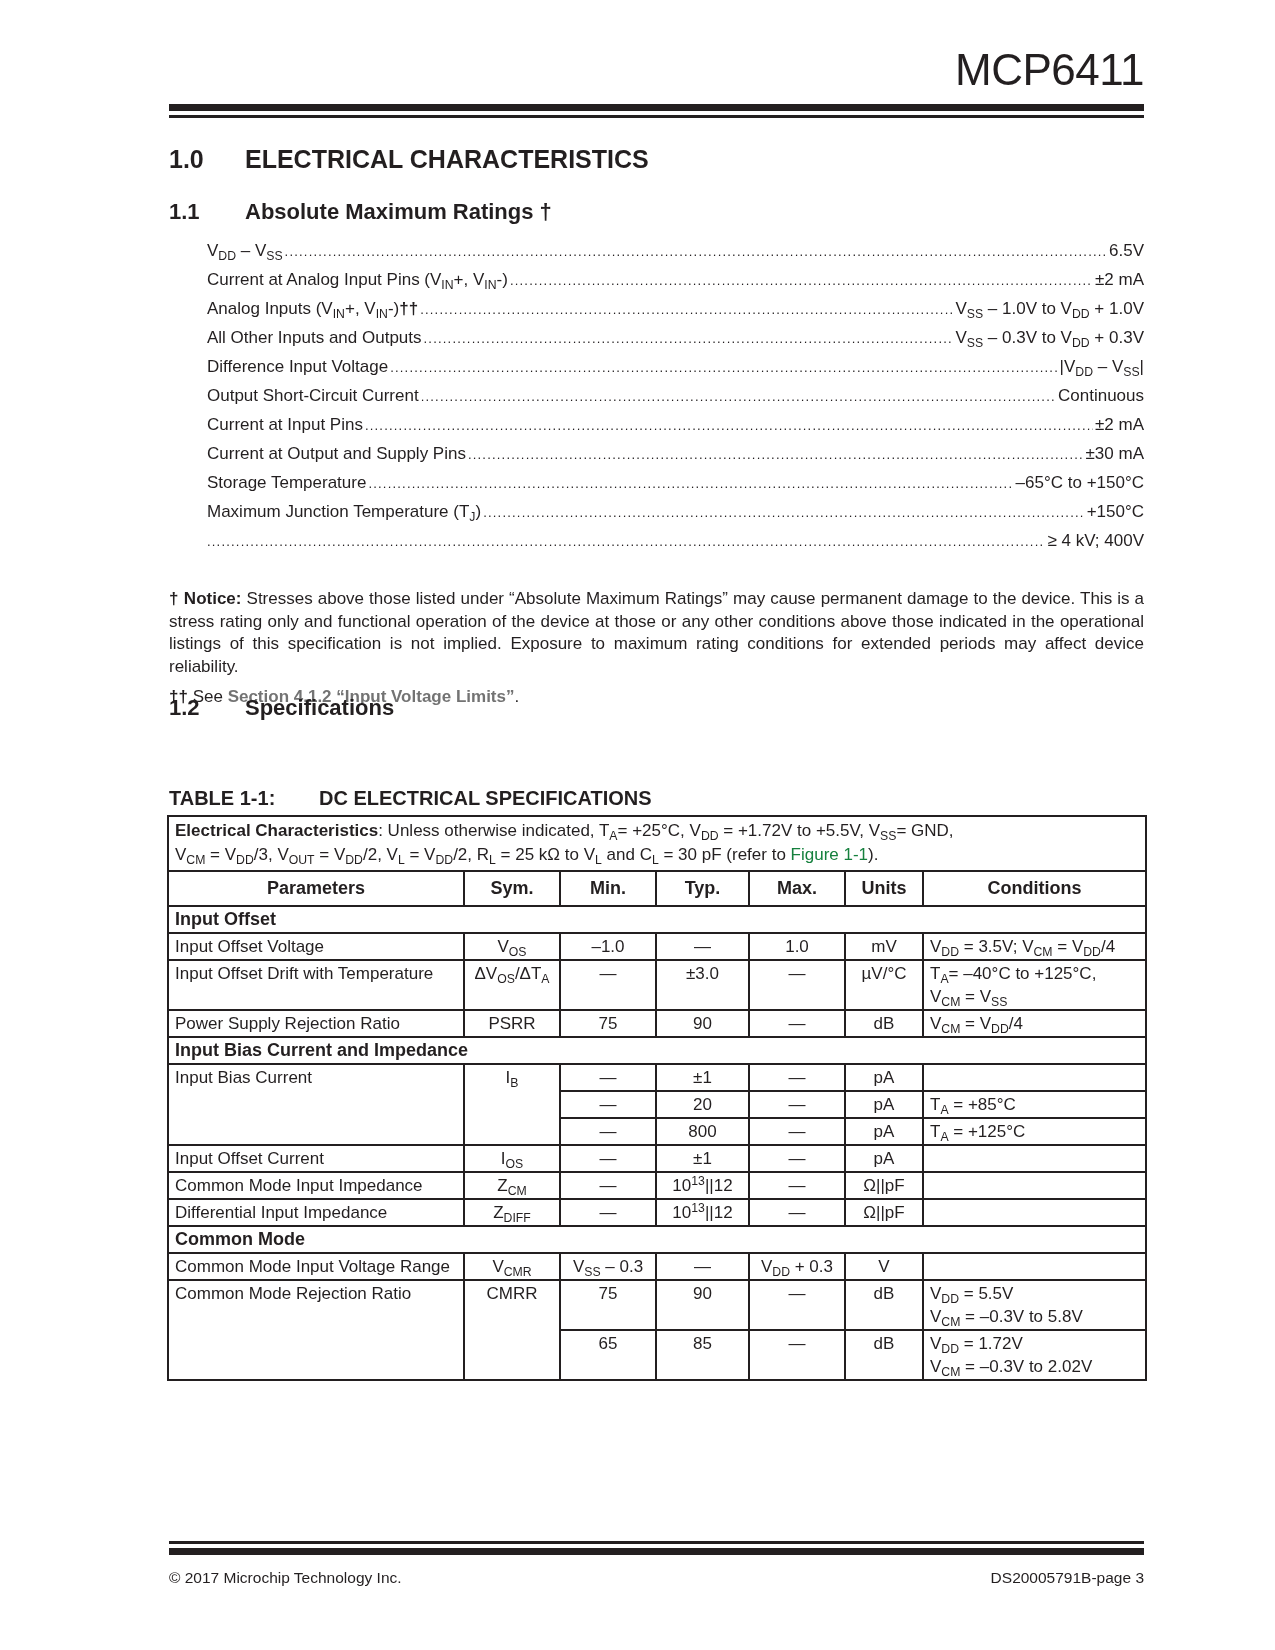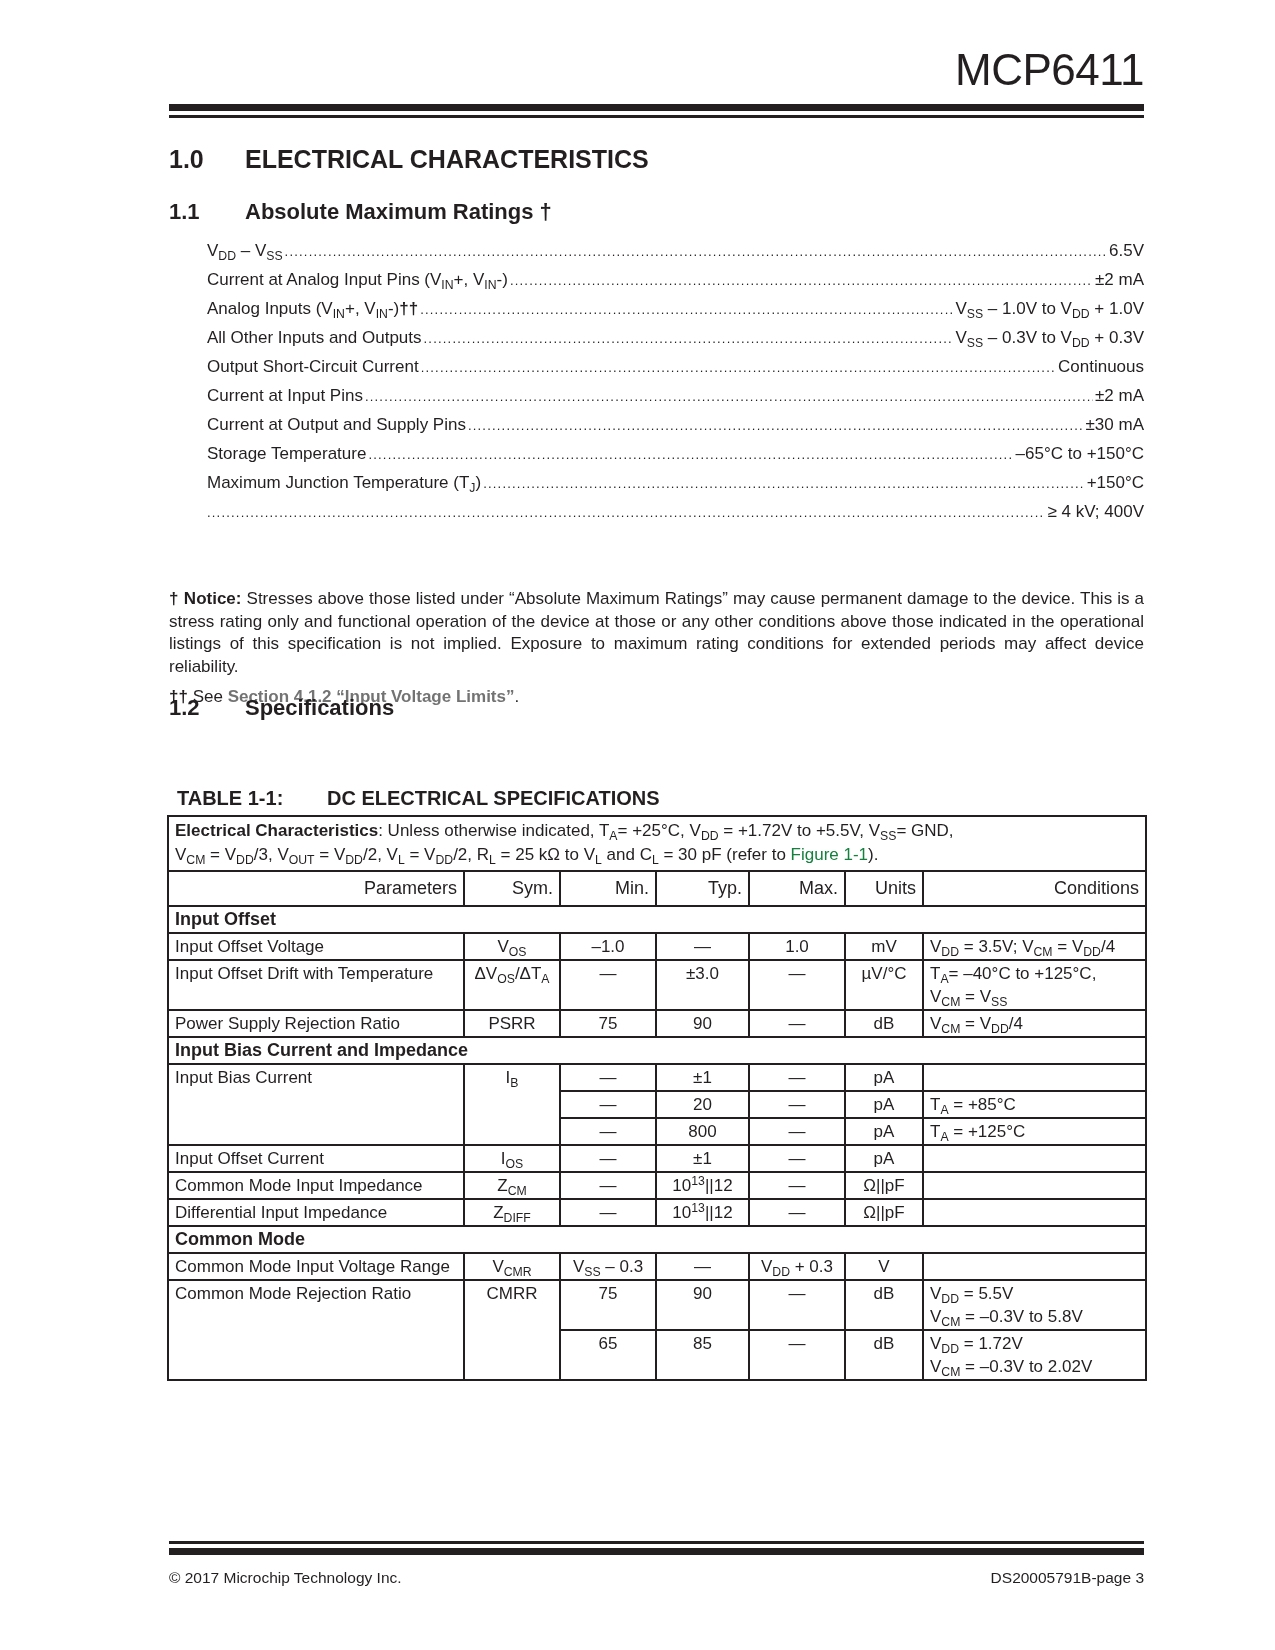--- a/index.html
+++ b/index.html
@@ -38,31 +38,31 @@
   .notice {
     left: 169px; top: 588px; width: 975px; font-size: 17px; line-height: 22.5px;
     text-align: justify; text-align-last: left;
   }
   .notice b { font-weight: bold; }
   .seeline { left: 169px; top: 686px; font-size: 17px; line-height: 22px; }
   .link { color: #737373; font-weight: bold; }
   .link-plain { color: #15803d; }
 
   .table-title { left: 169px; top: 786px; font-size: 20px; font-weight: bold; line-height: 24px; }
-  .table-title .num { display: inline-block; width: 150px; margin-left: 8px; }
+  .table-title .num { display: inline-block; width: 150px; }
 
   table.spec {
     position: absolute; left: 167px; top: 815px; width: 978px;
     border-collapse: collapse; font-size: 17px; table-layout: fixed; padding-left: 44px;
   }
   table.spec td, table.spec th {
     border: 2px solid #231f20; padding: 1px 6px; vertical-align: top;
     line-height: 23px;
   }
-  table.spec th { font-weight: normal; text-align: right; vertical-align: middle; font-size: 18px; }
+  table.spec th { font-weight: bold; text-align: center; vertical-align: middle; font-size: 18px; }
   .c { text-align: center; }
   .cond-cell { padding-left: 5px; }
   .ec-cell { padding: 2px 6px 3px 6px !important; line-height: 24px !important; font-size: 17px; }
   .sect td { font-weight: bold; font-size: 18px; padding-top: 1px; padding-bottom: 2px; }
   .double-bottom th { border-bottom: 6px double #231f20; }
   .h-row th { height: 31px; }
   .footer-text { top: 1568px; font-size: 15.5px; line-height: 20px; }
 </style>
 </head>
 <body>
@@ -92,20 +92,25 @@
     </div>
     <div class="rating-row">
       <span class="lbl">Analog Inputs (V<sub>IN</sub>+, V<sub>IN</sub>-)<b>††</b></span>
       <span class="dots"></span>
       <span class="val"> V<sub>SS</sub> – 1.0V to V<sub>DD</sub> + 1.0V</span>
     </div>
     <div class="rating-row">
       <span class="lbl">All Other Inputs and Outputs </span>
       <span class="dots"></span>
       <span class="val"> V<sub>SS</sub> – 0.3V to V<sub>DD</sub> + 0.3V</span>
+    </div>
+    <div class="rating-row">
+      <span class="lbl">Difference Input Voltage </span>
+      <span class="dots"></span>
+      <span class="val"> |V<sub>DD</sub> – V<sub>SS</sub>|</span>
     </div>
     <div class="rating-row">
       <span class="lbl">Output Short-Circuit Current </span>
       <span class="dots"></span>
       <span class="val">Continuous</span>
     </div>
     <div class="rating-row">
       <span class="lbl">Current at Input Pins</span>
       <span class="dots"></span>
       <span class="val">±2 mA</span>

